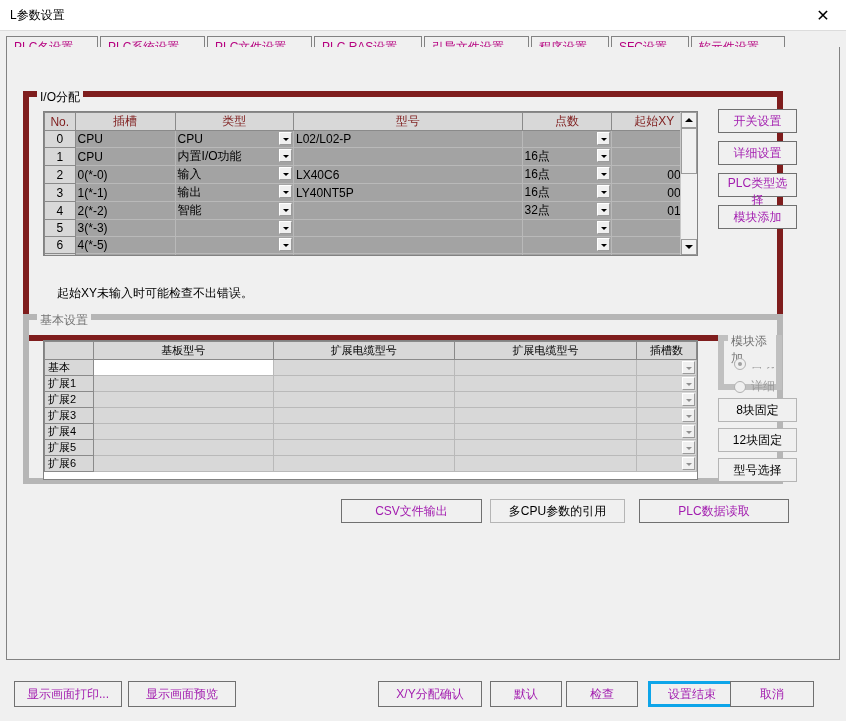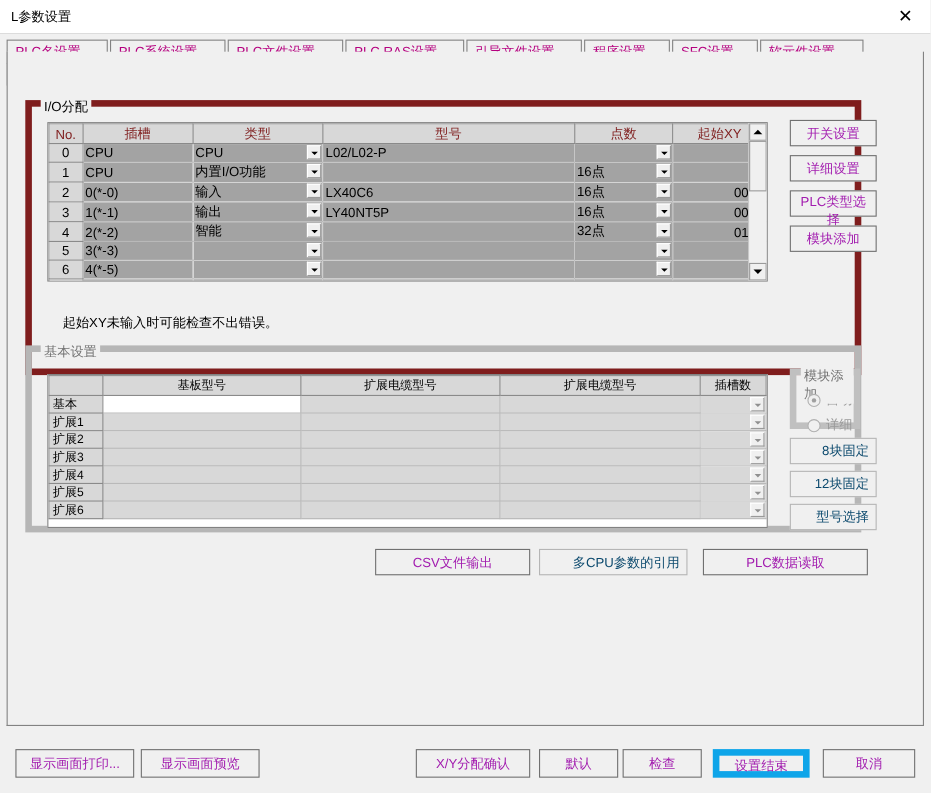--- a/index.html
+++ b/index.html
@@ -231,22 +231,22 @@
   
   .btn {
     background: #f0f0f0;
     border: 1px solid #707070;
     font-size: 12px;
     color: #a21caf;
     box-sizing: border-box;
     cursor: default;
     font-family: "Liberation Sans", sans-serif;
   }
-  .btn.disabled { color: #0c4a6e; border-color: #b5b5b5; text-align: right; }
-  .btn.default-btn { border: 6px solid #0ea5e9; }
+  .btn.disabled { color: #000000; border-color: #b5b5b5; }
+  .btn.default-btn { border: 3px solid #0ea5e9; }
 
   .side-btn {
     position: absolute;
     left: 689px;
     width: 79px;
     height: 24px;
   }
 
   .notes {
     position: absolute;
@@ -636,14 +636,14 @@
   <button class="btn" style="position:absolute; left:632px; top:452px; width:150px; height:24px;">PLC数据读取</button>
 </div>
 
 <div class="bottombar">
   <button class="btn bottom-btn" style="left:14px; width:108px;">显示画面打印...</button>
   <button class="btn bottom-btn" style="left:128px; width:108px;">显示画面预览</button>
   <button class="btn bottom-btn" style="left:378px; width:104px;">X/Y分配确认</button>
   <button class="btn bottom-btn" style="left:490px; width:72px;">默认</button>
   <button class="btn bottom-btn" style="left:566px; width:72px;">检查</button>
   <button class="btn bottom-btn default-btn" style="left:648px; width:88px;">设置结束</button>
-  <button class="btn bottom-btn" style="left:748px; width:84px;">取消</button>
+  <button class="btn bottom-btn" style="left:730px; width:84px;">取消</button>
 </div>
 
 </body></html>

